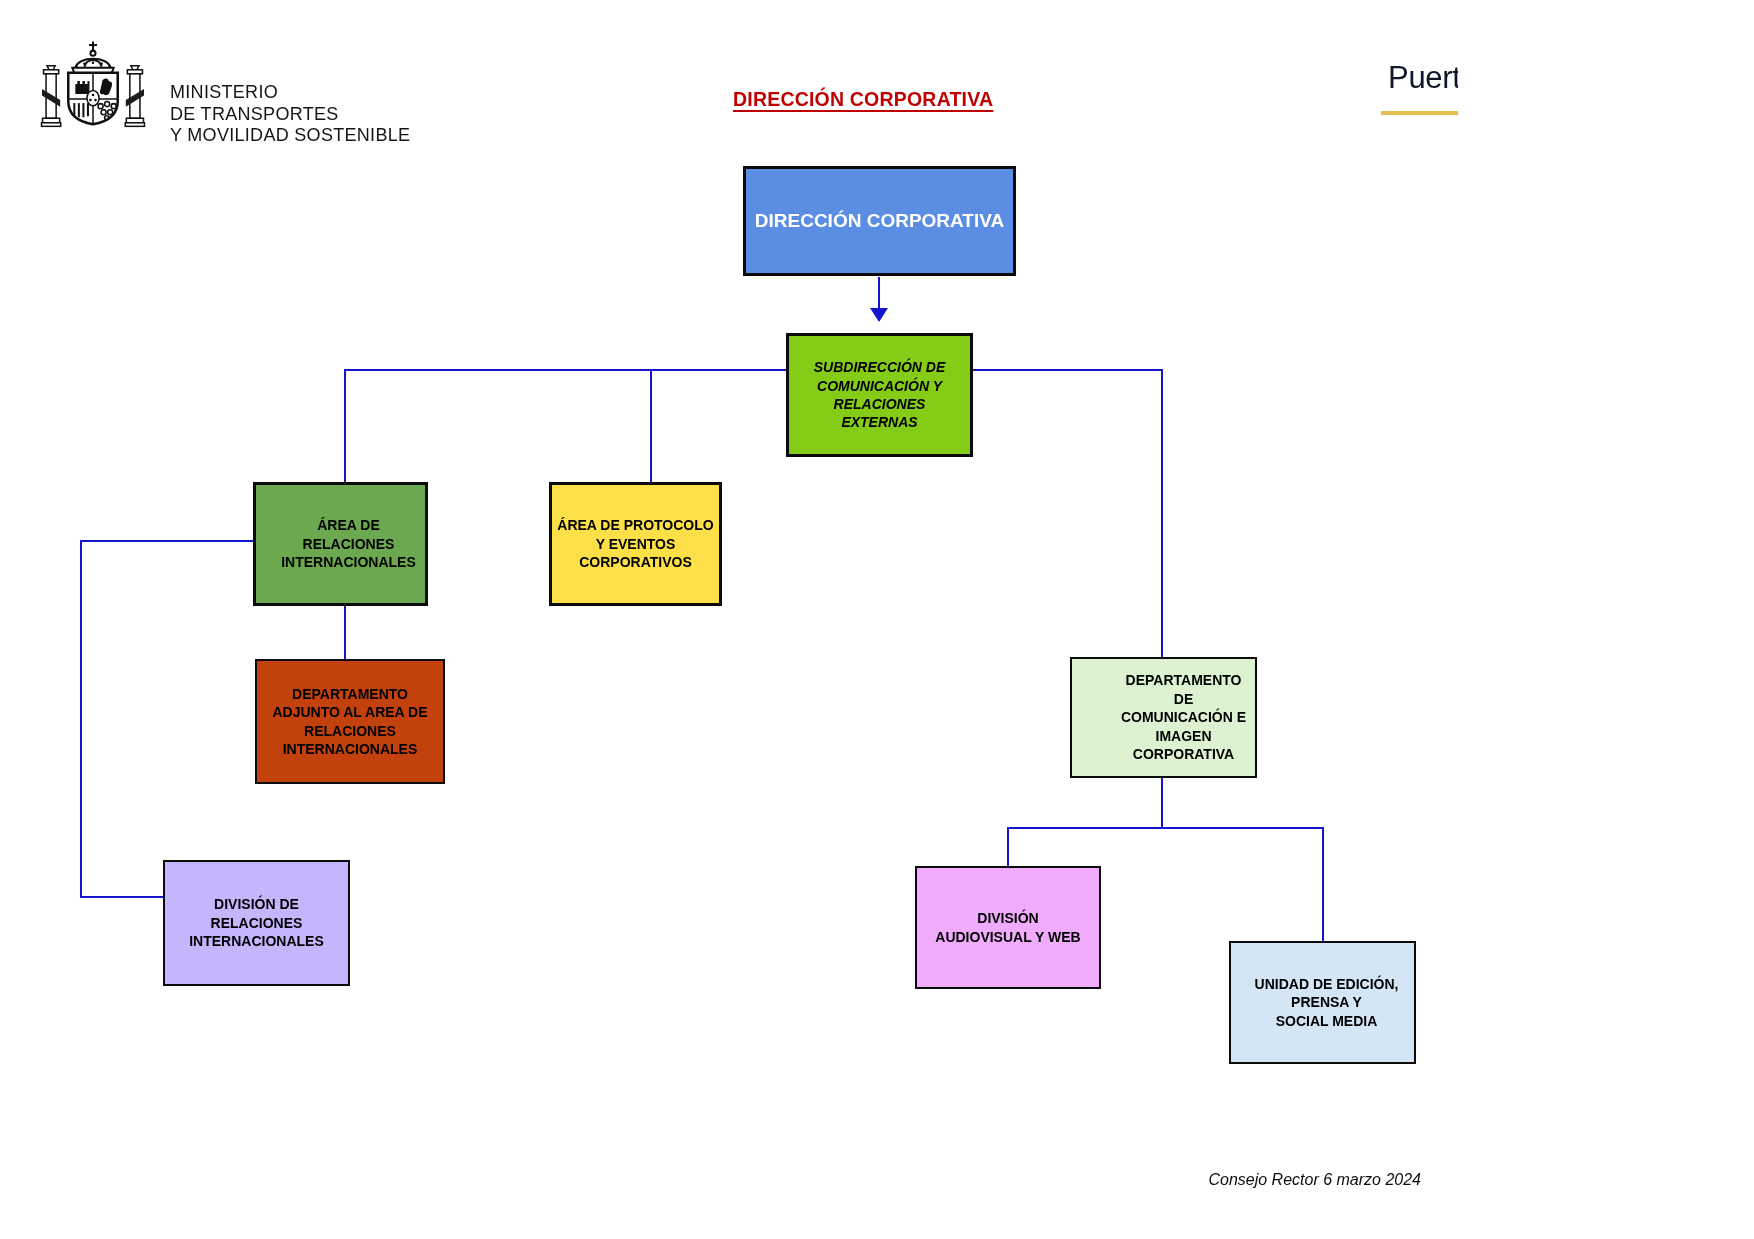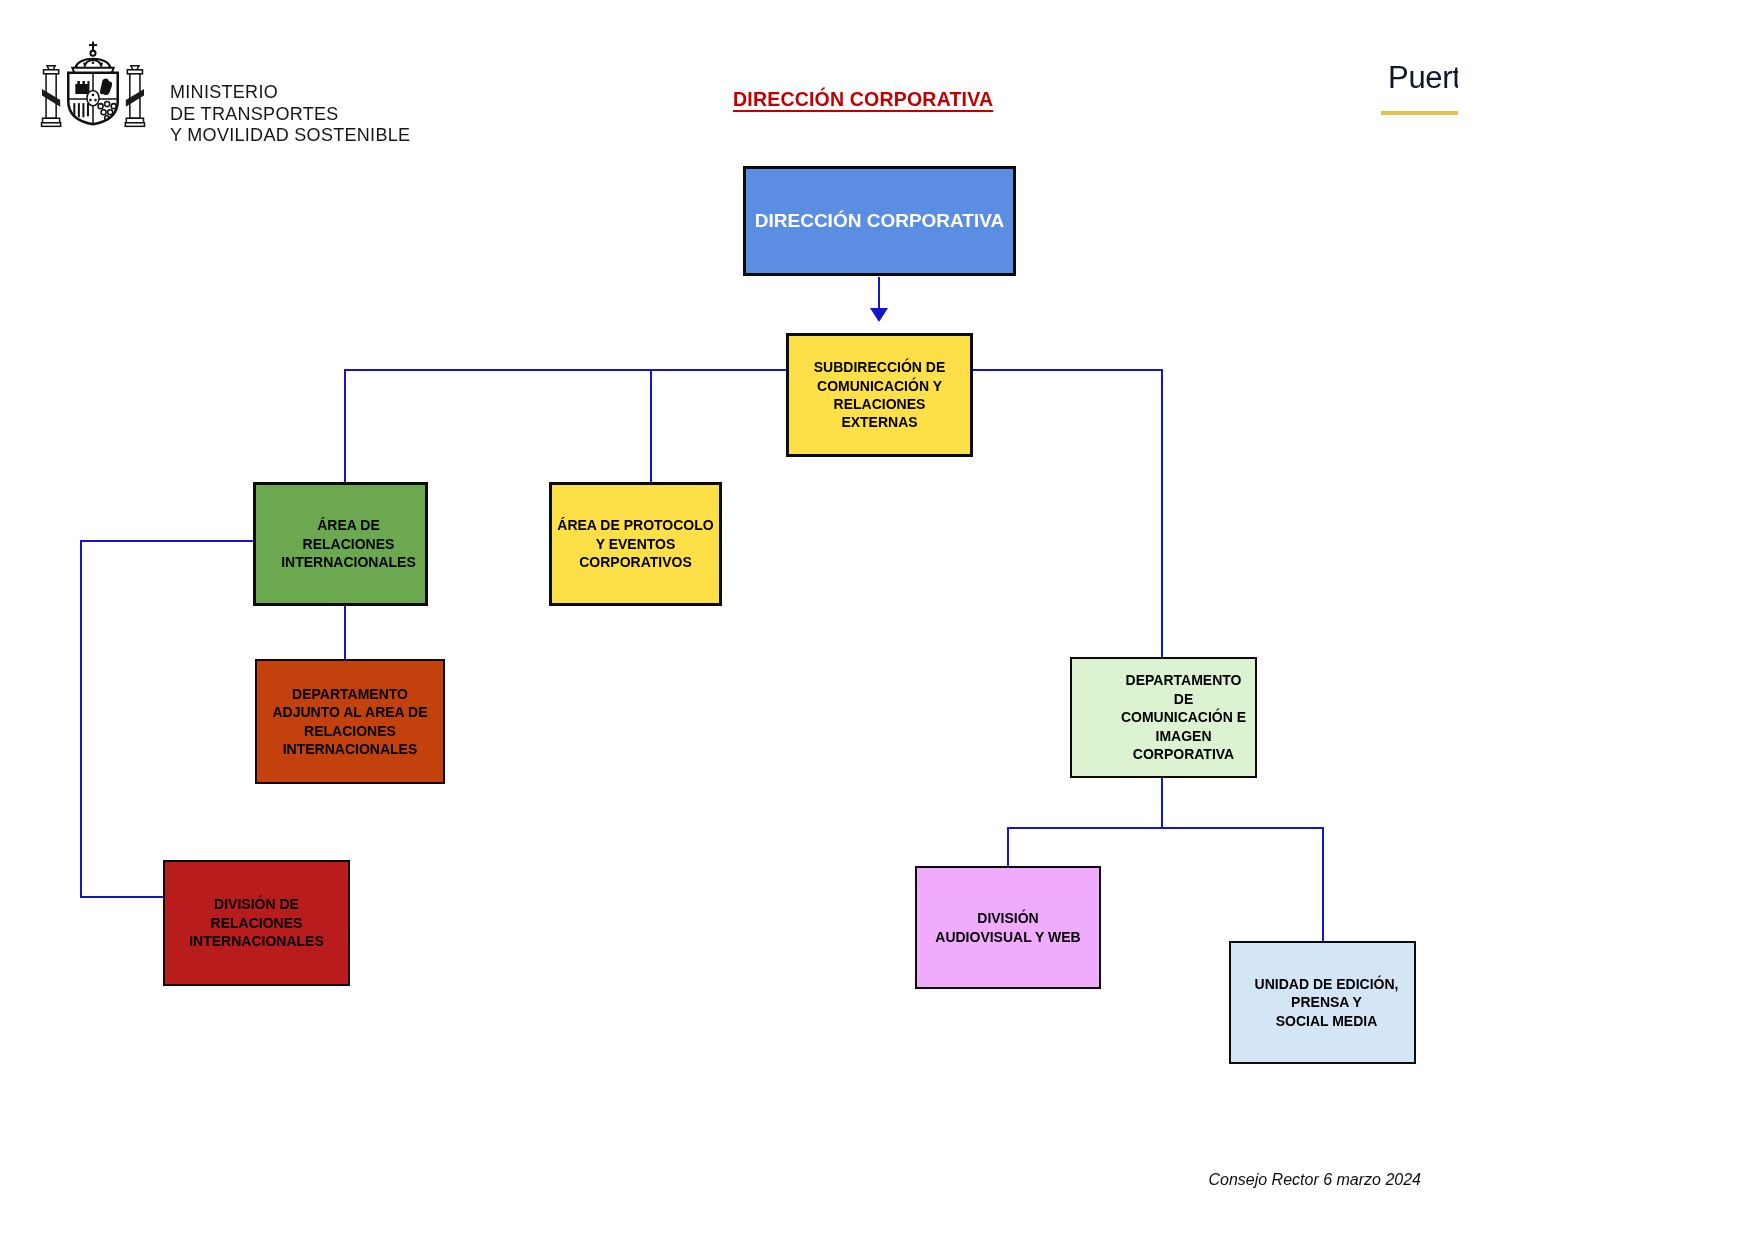--- a/index.html
+++ b/index.html
@@ -169,21 +169,21 @@
   <div id="c-divrel-h1" class="line h"></div>
   <div id="c-divrel-v" class="line v"></div>
   <div id="c-divrel-h2" class="line h"></div>
   <div id="c-stem-dcom" class="line v"></div>
   <div id="c-trunk2" class="line h"></div>
   <div id="c-drop-av" class="line v"></div>
   <div id="c-drop-un" class="line v"></div>
 
   <div id="n-direccion" class="node" style="background-color: rgb(91, 142, 227);">DIRECCIÓN CORPORATIVA</div>
 
-  <div id="n-subdireccion" class="node" style="background-color: #fde047;">SUBDIRECCIÓN DE
+  <div id="n-subdireccion" class="node" style="background-color: #84cc16; font-style: italic;">SUBDIRECCIÓN DE
 COMUNICACIÓN Y
 RELACIONES
 EXTERNAS</div>
 
   <div id="n-area-relaciones" class="node" style="background-color: rgb(107, 168, 79);">ÁREA DE
 RELACIONES
 INTERNACIONALES</div>
 
   <div id="n-area-protocolo" class="node" style="background-color: #fde047;">ÁREA DE PROTOCOLO
 Y EVENTOS
@@ -192,21 +192,21 @@
   <div id="n-depto-adjunto" class="node" style="background-color: #c2410c;">DEPARTAMENTO
 ADJUNTO AL AREA DE
 RELACIONES
 INTERNACIONALES</div>
 
   <div id="n-depto-comunicacion" class="node" style="background-color: rgb(220, 242, 208); padding-left: 44px;">DEPARTAMENTO DE
 COMUNICACIÓN E
 IMAGEN
 CORPORATIVA</div>
 
-  <div id="n-division-relaciones" class="node" style="background-color: #b91c1c;">DIVISIÓN DE
+  <div id="n-division-relaciones" class="node" style="background-color: #c4b5fd;">DIVISIÓN DE
 RELACIONES
 INTERNACIONALES</div>
 
   <div id="n-division-audiovisual" class="node" style="background-color: #f0abfc;">DIVISIÓN
 AUDIOVISUAL Y WEB</div>
 
   <div id="n-unidad-edicion" class="node" style="background-color: rgb(212, 230, 246);">UNIDAD DE EDICIÓN,
 PRENSA Y
 SOCIAL MEDIA</div>
 

